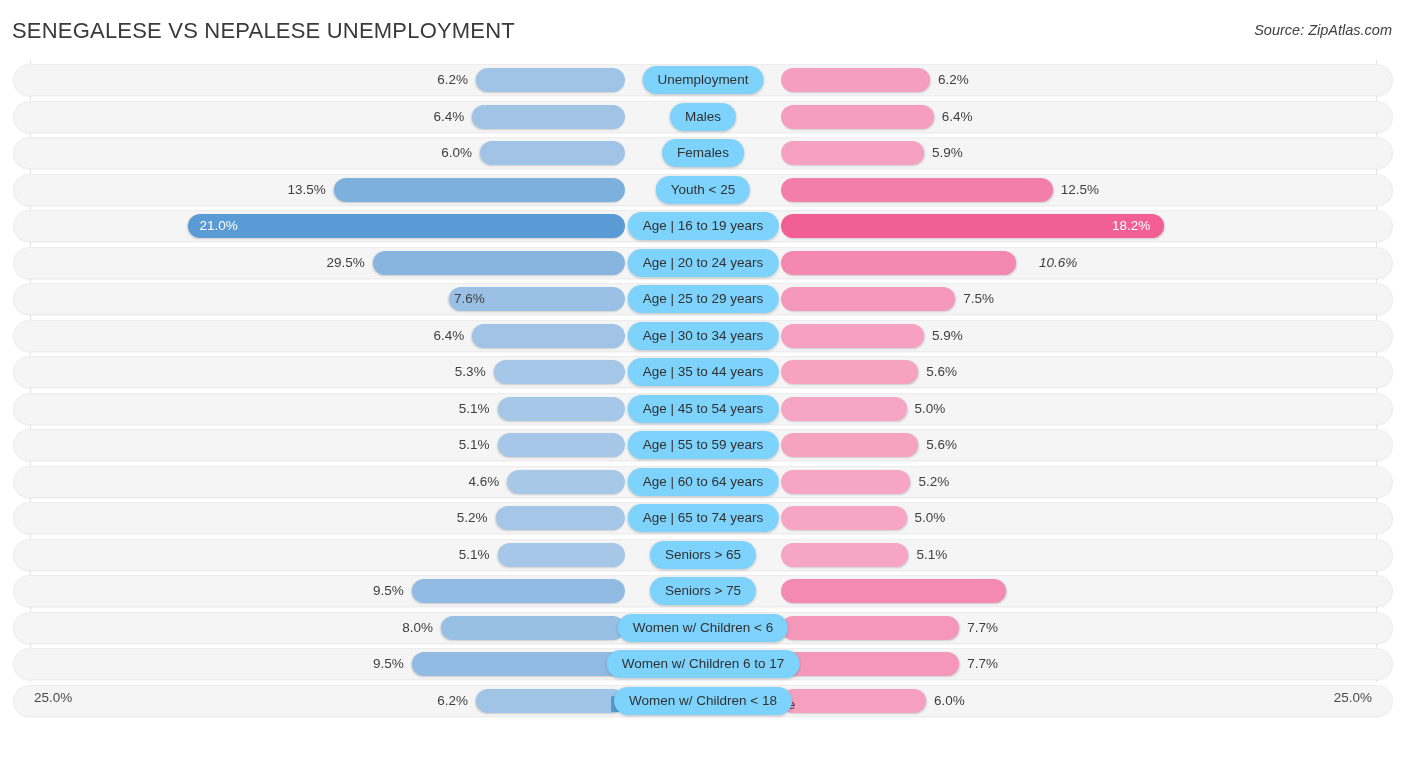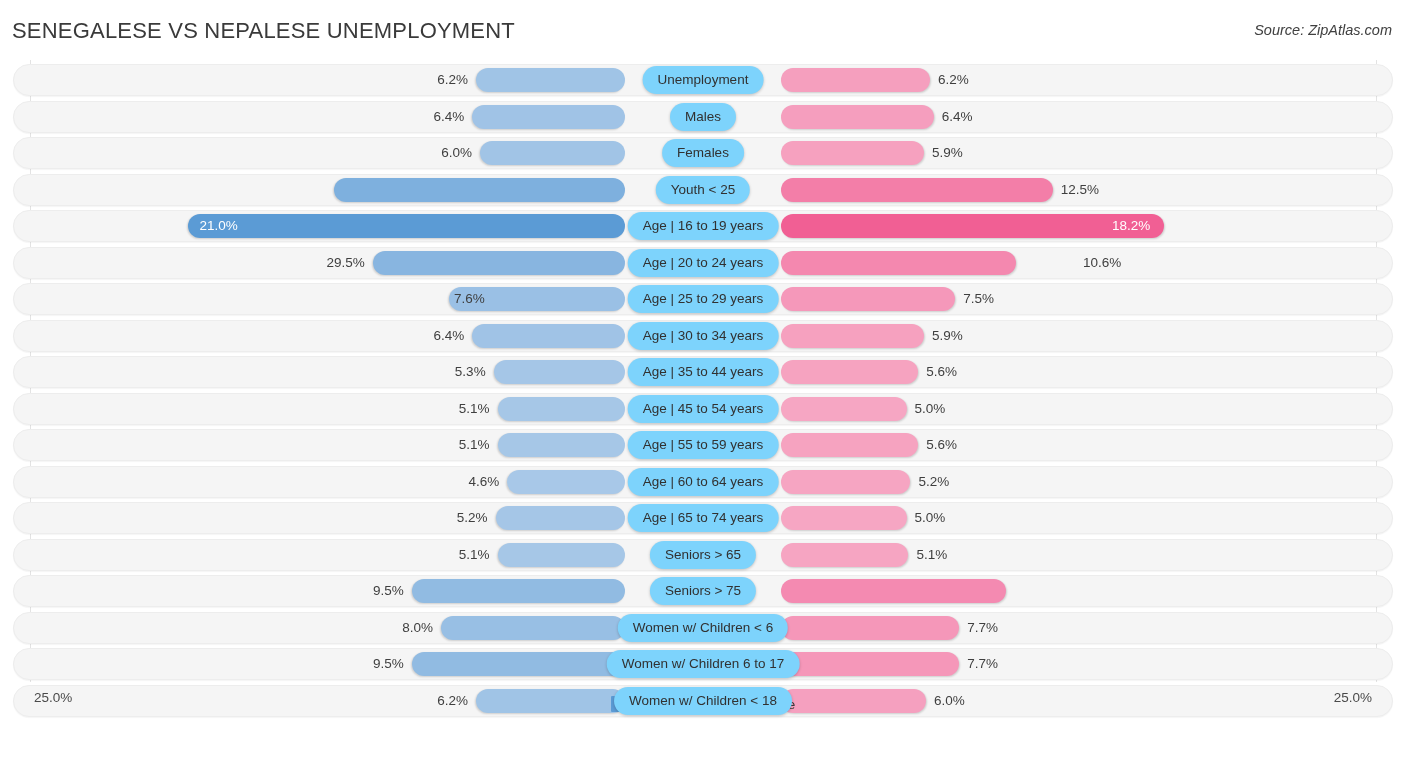--- a/index.html
+++ b/index.html
@@ -119,37 +119,38 @@
         <div class="bar left" style="left: 480px; width: 145px; background: rgb(161, 196, 230);"></div>
         <div class="bar right" style="left: 781px; width: 143.05px; background: rgb(246, 161, 191);"></div>
         <div class="val" style="left: 0px; width: 472px; text-align: right;">6.0%</div>
         <div class="val" style="left: 932.05px;">5.9%</div>
         <div class="cat">Females</div>
       </div>
       <div class="row">
         <div class="track"></div>
         <div class="bar left" style="left: 333.75px; width: 291.25px; background: rgb(126, 176, 222);"></div>
         <div class="bar right" style="left: 781px; width: 271.75px; background: rgb(243, 126, 168);"></div>
+        <div class="val" style="left: 0px; width: 325.75px; text-align: right;">13.5%</div>
         <div class="val" style="left: 1060.75px;">12.5%</div>
         <div class="cat">Youth &lt; 25</div>
       </div>
       <div class="row">
         <div class="track"></div>
         <div class="bar left" style="left: 187.5px; width: 437.5px; background: rgb(91, 155, 213);"></div>
         <div class="bar right" style="left: 781px; width: 382.9px; background: rgb(241, 95, 148);"></div>
         <div class="val inside" style="left: 199.5px;">21.0%</div>
         <div class="val inside" style="left: 1111.9px;">18.2%</div>
         <div class="cat">Age | 16 to 19 years</div>
       </div>
       <div class="row">
         <div class="track"></div>
         <div class="bar left" style="left: 372.75px; width: 252.25px; background: rgb(136, 181, 224);"></div>
         <div class="bar right" style="left: 781px; width: 234.7px; background: rgb(244, 136, 175);"></div>
         <div class="val" style="left: 0px; width: 364.75px; text-align: right;">29.5%</div>
-        <div class="val" style="left: 1083px;">10.6%</div>
+        <div class="val" style="left: 1039px; font-style: italic;">10.6%</div>
         <div class="cat">Age | 20 to 24 years</div>
       </div>
       <div class="row">
         <div class="track"></div>
         <div class="bar left" style="left: 448.8px; width: 176.2px; background: rgb(154, 192, 229);"></div>
         <div class="bar right" style="left: 781px; width: 174.25px; background: rgb(245, 152, 186);"></div>
         <div class="val" style="left: 0px; width: 440.8px; text-align: right; margin-left: 44px;">7.6%</div>
         <div class="val" style="left: 963.25px;">7.5%</div>
         <div class="cat">Age | 25 to 29 years</div>
       </div>

